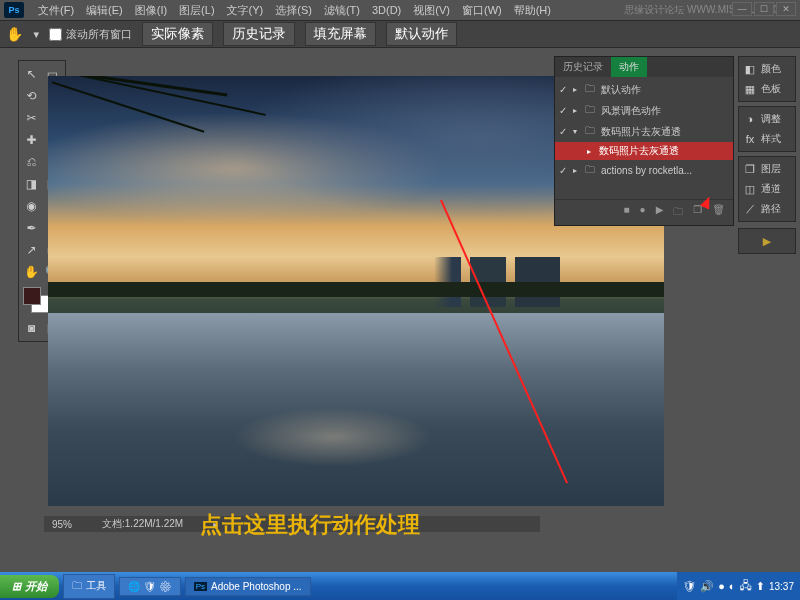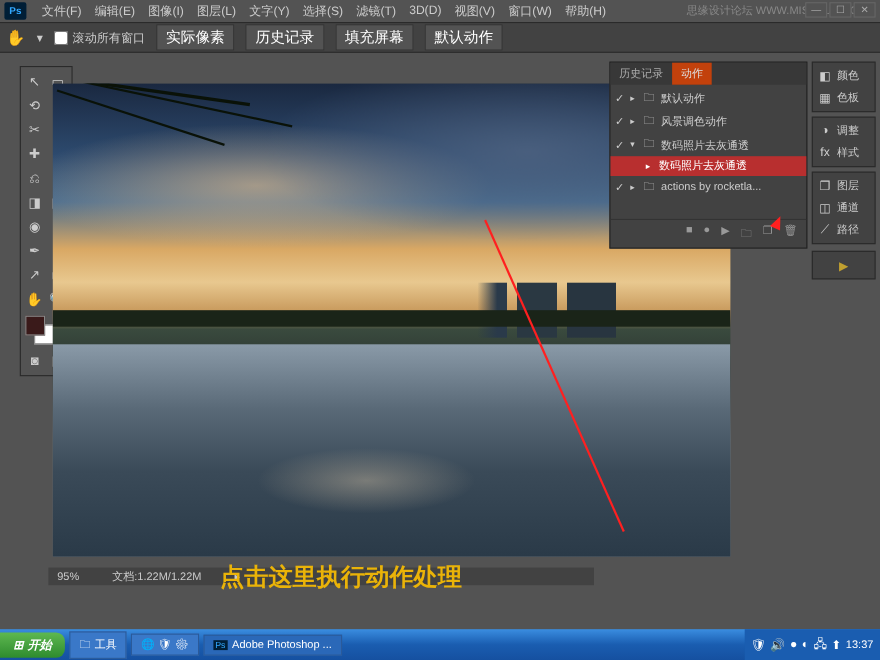--- a/index.html
+++ b/index.html
@@ -27,21 +27,21 @@
 .buildings { position: absolute; right: 50px; top: 42%; width: 180px; height: 50px; background: linear-gradient(to right, transparent 0%, #2a3a4a 10%, #2a3a4a 15%, transparent 15%, transparent 20%, #2a3842 20%, #2a3842 40%, transparent 40%, transparent 45%, #283540 45%, #283540 70%, transparent 70%); }
 .treeline { position: absolute; top: 48%; left: 0; right: 0; height: 15px; background: #1a2418; }
 .water { position: absolute; bottom: 0; left: 0; right: 0; height: 45%; background: linear-gradient(to bottom, #8a9aa8 0%, #5a6a78 30%, #3a4a58 60%, #2a3a48 100%); }
 .water-reflect { position: absolute; bottom: 20%; left: 30%; width: 200px; height: 60px; background: radial-gradient(ellipse, rgba(220,200,170,0.4) 0%, transparent 70%); }
 .branches { position: absolute; top: 0; left: 0; width: 250px; height: 80px; }
 .branch { position: absolute; background: #0a1208; }
 .zoom-bar { position: absolute; left: 44px; bottom: 68px; height: 16px; background: #424242; color: #ccc; font-size: 10px; display: flex; align-items: center; padding: 0 8px; gap: 30px; width: 496px; }
 .actions-panel { position: absolute; right: 66px; top: 56px; width: 180px; background: #424242; border: 1px solid #222; }
 .panel-tabs { display: flex; background: #383838; font-size: 10px; color: #aaa; }
 .ptab { padding: 3px 8px; cursor: pointer; }
-.ptab.active { background: #c2410c; color: #ddd; }
+.ptab.active { background: #15803d; color: #ddd; }
 .action-list { padding: 2px 0; }
 .action-item { display: flex; align-items: center; font-size: 10px; color: #ccc; padding: 2px 4px; gap: 4px; cursor: pointer; }
 .action-item.selected { background: #b82f2f; color: #fff; }
 .ai-check { width: 10px; color: #ccc; }
 .ai-arrow { width: 8px; font-size: 8px; }
 .ai-folder { width: 12px; font-size: 10px; }
 .panel-footer { display: flex; justify-content: flex-end; gap: 10px; padding: 4px 8px; border-top: 1px solid #333; color: #999; font-size: 10px; margin-top: 16px; }
 .pf-icon { cursor: pointer; }
 .right-panels { position: absolute; right: 4px; top: 56px; width: 58px; display: flex; flex-direction: column; gap: 4px; }
 .rp-group { background: #424242; border: 1px solid #2a2a2a; padding: 2px; }

